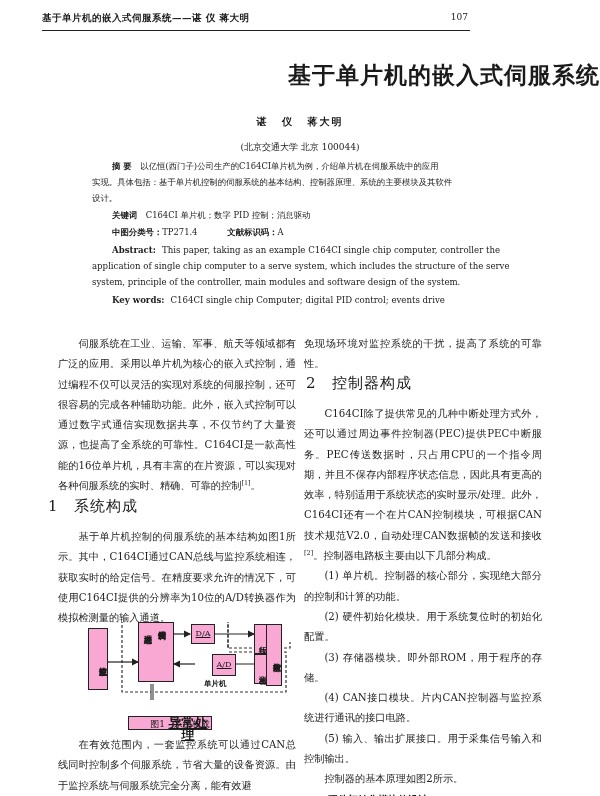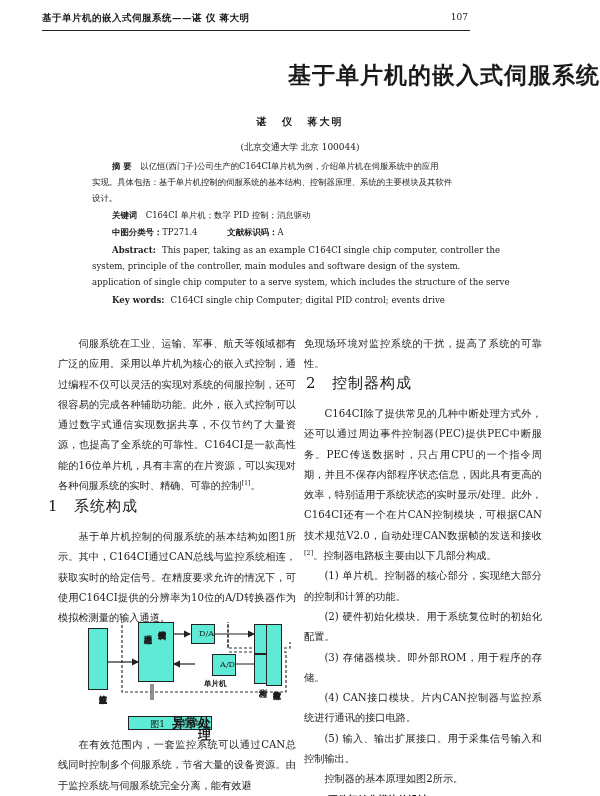--- a/index.html
+++ b/index.html
@@ -25,21 +25,21 @@
   .abs-block .lbl { font-weight: bold; margin-right: 6px; }
   .abs-line { white-space: nowrap; }
   .col { font-size: 10.2px; line-height: 20.3px; color: #1e1e1e; text-align: justify; }
   .col p { margin: 0; text-indent: 2em; }
   .col .noind { text-indent: 0; }
   .h1 { font-size: 15px; letter-spacing: 1px; }
   .h1 .num { display: inline-block; width: 26px; }
   .h2 { font-size: 10px; font-weight: bold; }
   .h2 .num { display: inline-block; width: 24px; }
   .fig { left: 88px; top: 622px; width: 215px; height: 92px; }
-  .box { position: absolute; border: 1.4px solid #222; background: #5eead4; font-size: 8px; font-weight: bold; text-align: right; line-height: 9px; }
+  .box { position: absolute; border: 1.4px solid #222; background: #f9a8d4; font-size: 8px; font-weight: bold; text-align: center; line-height: 9px; text-decoration: underline; }
   .caption { left: 60px; top: 718px; width: 240px; text-align: center; font-size: 9px; word-spacing: 6px; }
   .vtext { writing-mode: vertical-rl; text-orientation: upright; letter-spacing: 0px; }
   .sup { font-size: 6.5px; vertical-align: super; line-height: 0; }
 </style>
 </head>
 <body>
 
 <div class="abs running-head">基于单片机的嵌入式伺服系统——谌  仪   蒋大明</div>
 <div class="abs page-num">107</div>
 <div class="abs head-rule"></div>
@@ -67,22 +67,22 @@
   <span style="display:inline-block;width:24px"></span>
   <span>文献标识码：</span><span style="font-weight:normal">A</span>
 </div>
 
 <div class="abs abs-block" style="top:242px; font-size:8.6px;">
   <div class="abs-line">
     <span class="lbl">Abstract:</span><span>This paper, taking as an example C164CI single chip computer, controller the</span>
   </div>
 </div>
 <div class="abs abs-block" style="top:258px; left:92px; width:440px; font-size:8.6px;">
+  <div class="abs-line">application of single chip computer to a serve system, which includes the structure of the serve</div>
   <div class="abs-line">system, principle of the controller, main modules and software design of the system.</div>
-  <div class="abs-line">application of single chip computer to a serve system, which includes the structure of the serve</div>
 </div>
 <div class="abs abs-block" style="top:292px; font-size:8.6px;">
   <span class="lbl">Key words:</span><span>C164CI single chip Computer; digital PID control; events drive</span>
 </div>
 
 <div class="abs col" style="left:58px; top:334px; width:238px;">
   <p><span>伺服系统在工业、运输、军事、航天等领域都有广泛的应用。采用以单片机为核心的嵌入式控制，通过编程不仅可以灵活的实现对系统的伺服控制，还可很容易的完成各种辅助功能。此外，嵌入式控制可以通过数字式通信实现数据共享，不仅节约了大量资源，也提高了全系统的可靠性。C164CI是一款高性能的16位单片机，具有丰富的在片资源，可以实现对各种伺服系统的实时、精确、可靠的控制</span><span class="sup">[1]</span><span>。</span></p>
 </div>
 
 <div class="abs h1" style="left:48px; top:497px;">

